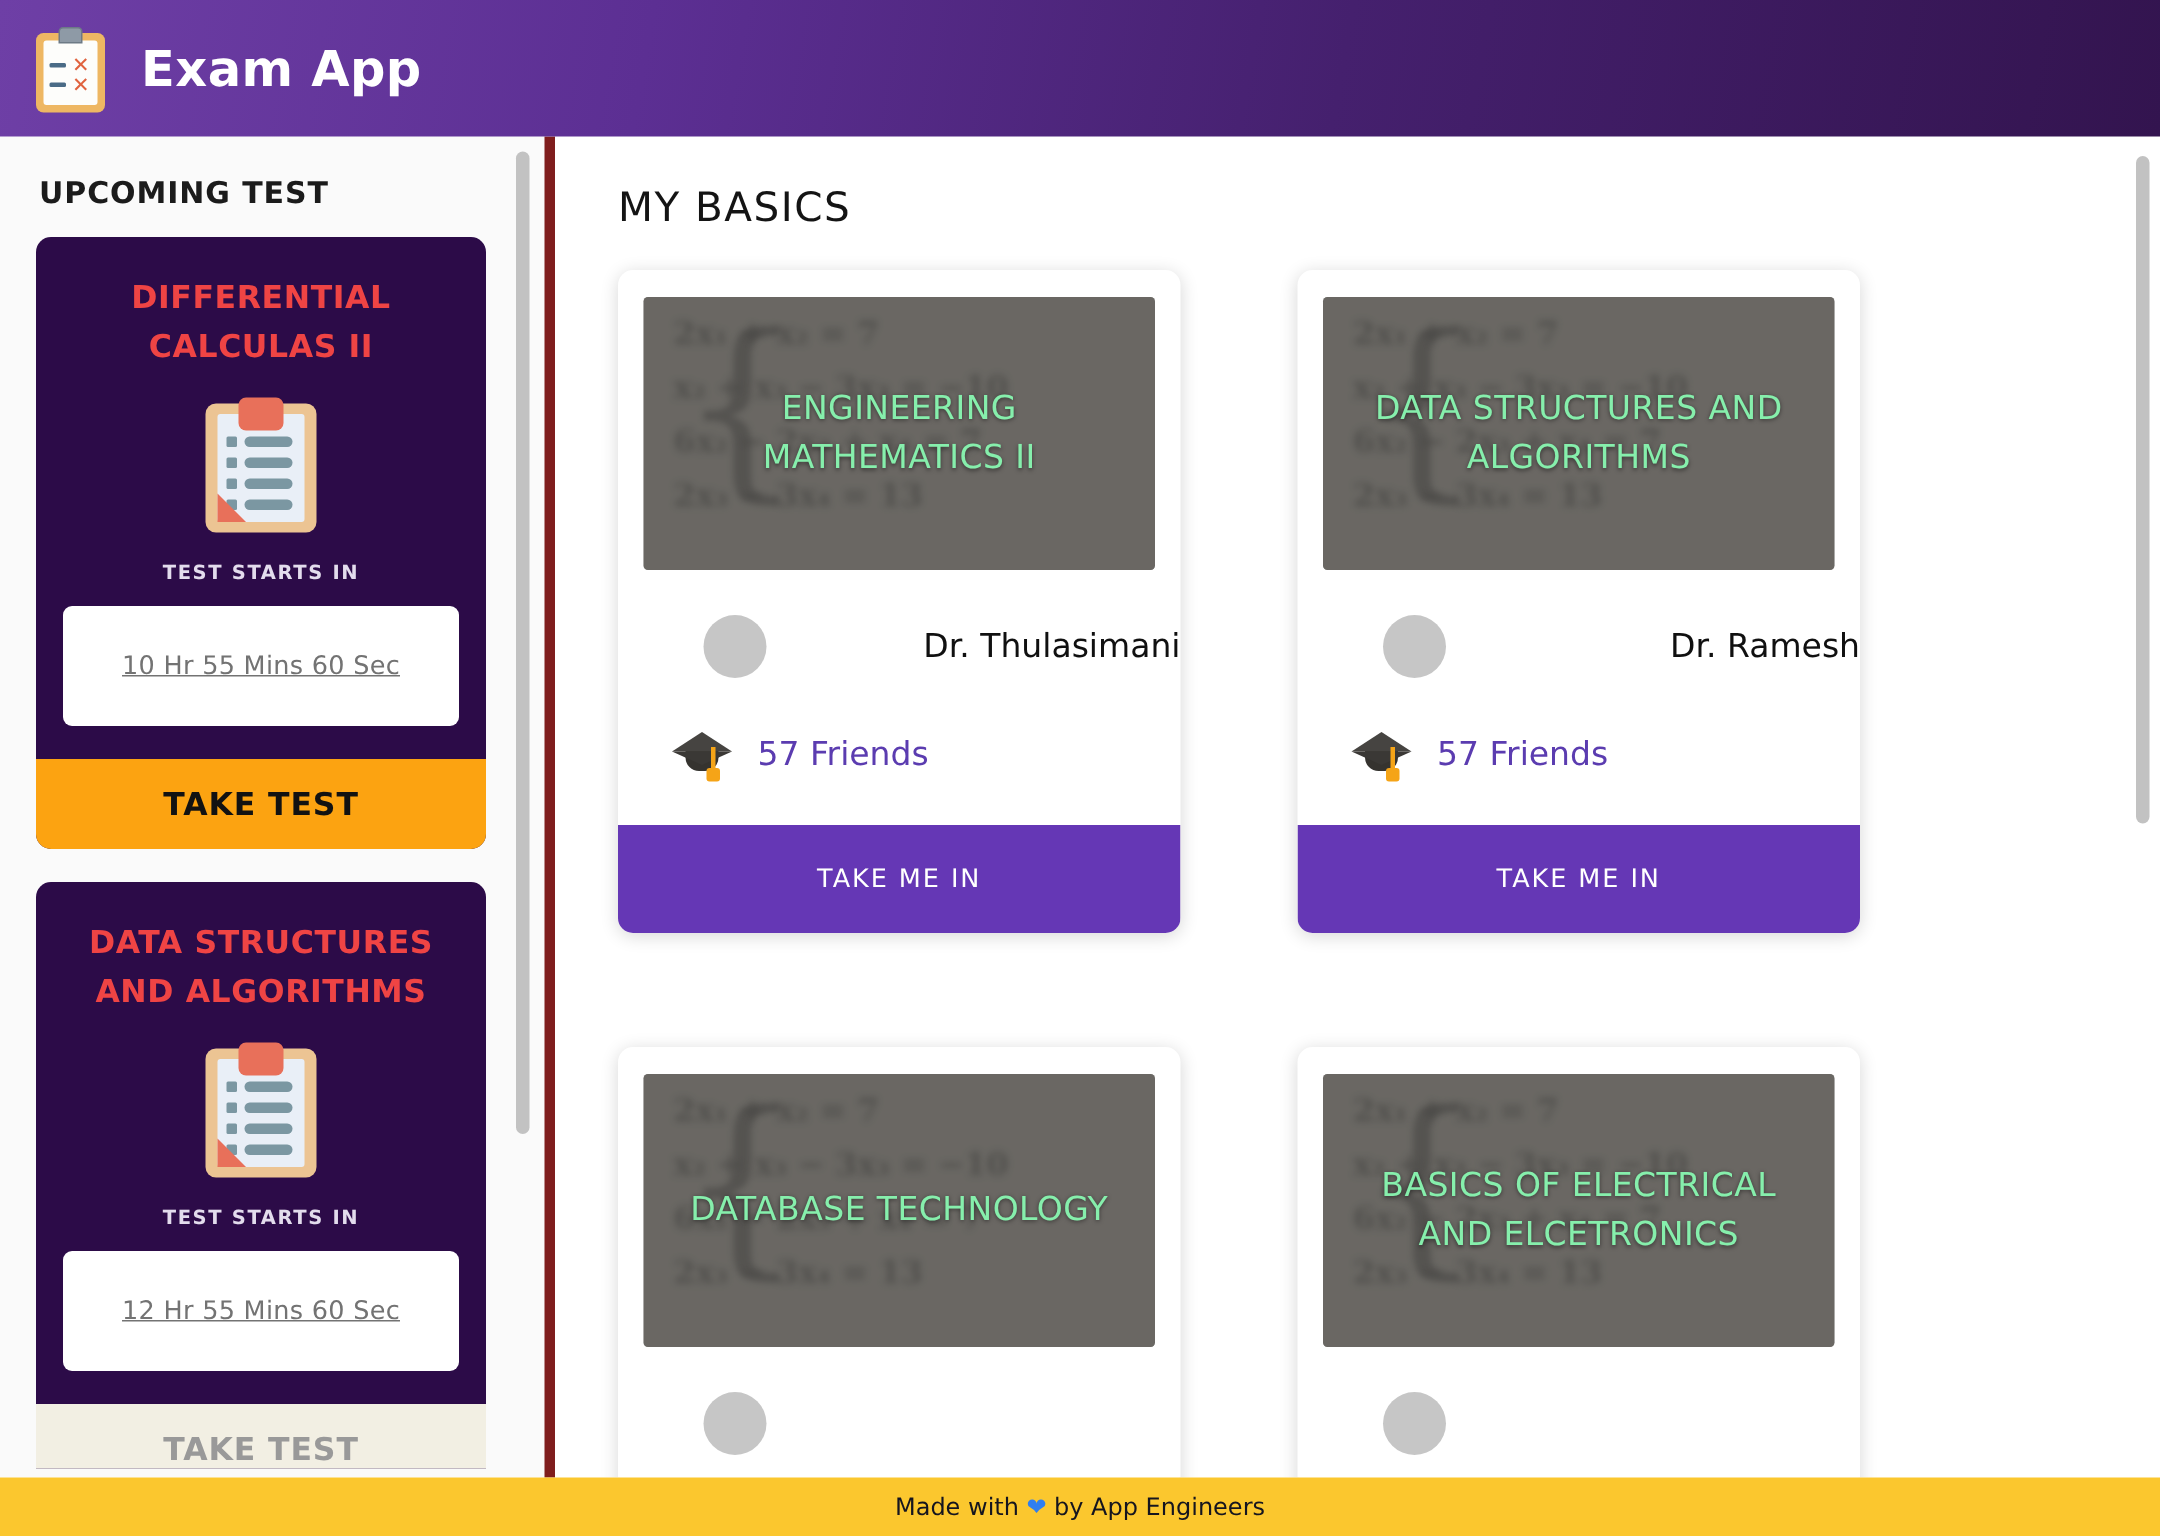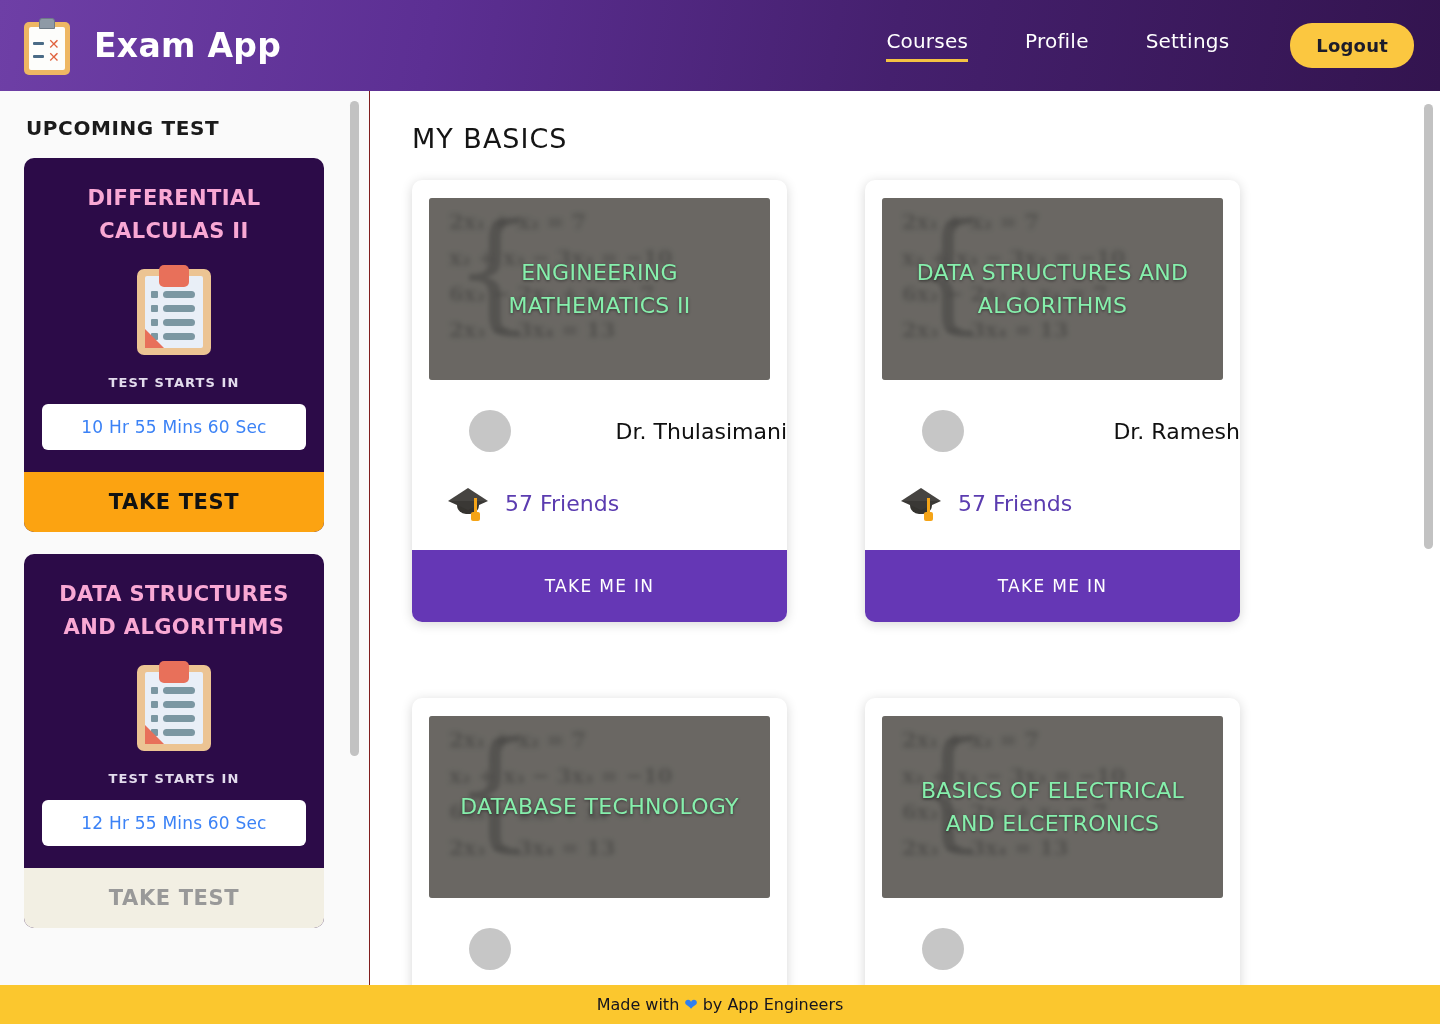--- a/index.html
+++ b/index.html
@@ -134,21 +134,21 @@
     min-height: 0;
     position: relative;
     background: #ffffff;
   }
 
   
   .sidebar {
     width: 370px;
     flex: 0 0 370px;
     background: #fafafa;
-    border-right: 1px solid #7f1d1d;
+    border-right: 7px solid #7f1d1d;
     position: relative;
     overflow: hidden;
     padding: 0 22px 0 24px;
   }
   .sidebar-title {
     font-size: 20px;
     font-weight: bold;
     letter-spacing: 0.6px;
     color: #1b1b1b;
     padding: 25px 0 18px 2px;
@@ -162,21 +162,21 @@
     border-radius: 10px;
     overflow: hidden;
     margin-bottom: 22px;
     width: 300px;
   }
   .test-card-body {
     padding: 24px 18px 22px;
     text-align: center;
   }
   .test-name {
-    color: #f9a8d4;
+    color: #ef4444;
     font-size: 21px;
     font-weight: bold;
     line-height: 1.55;
     letter-spacing: 0.4px;
     padding: 0 4px;
   }
   .clipboard {
     width: 74px;
     height: 86px;
     margin: 22px auto 20px;
@@ -234,24 +234,25 @@
   .starts-label {
     color: #e3dced;
     font-size: 13px;
     letter-spacing: 1.1px;
     font-weight: bold;
     margin-bottom: 14px;
   }
   .countdown {
     background: #ffffff;
     border-radius: 6px;
-    color: #3b82f6;
+    color: #737373;
     font-size: 17px;
-    padding: 13px 8px;
+    padding: 30px 8px;
     letter-spacing: 0.2px;
+    text-decoration: underline;
   }
   .take-test {
     display: block;
     width: 100%;
     border: none;
     font-family: "DejaVu Sans", "Liberation Sans", sans-serif;
     font-size: 21px;
     font-weight: bold;
     letter-spacing: 0.6px;
     padding: 18px 0;
@@ -465,26 +466,20 @@
             <span class="dash"></span>
             <span class="ex">✕</span>
           </div>
         <div class="logo-row" style="top:35px;">
             <span class="dash"></span>
             <span class="ex">✕</span>
           </div>
       </div>
       <div class="brand-title">Exam App</div>
     </div>
-    <div class="nav">
-      <div class="nav-link active">Courses</div>
-      <div class="nav-link">Profile</div>
-      <div class="nav-link">Settings</div>
-      <button class="logout-btn">Logout</button>
-    </div>
   </div>
 
   <div class="body-area">
 
     <div class="sidebar">
       <div class="sidebar-title">UPCOMING TEST</div>
       <div class="sb-scroll">
 
         <div class="test-card">
           <div class="test-card-body">

